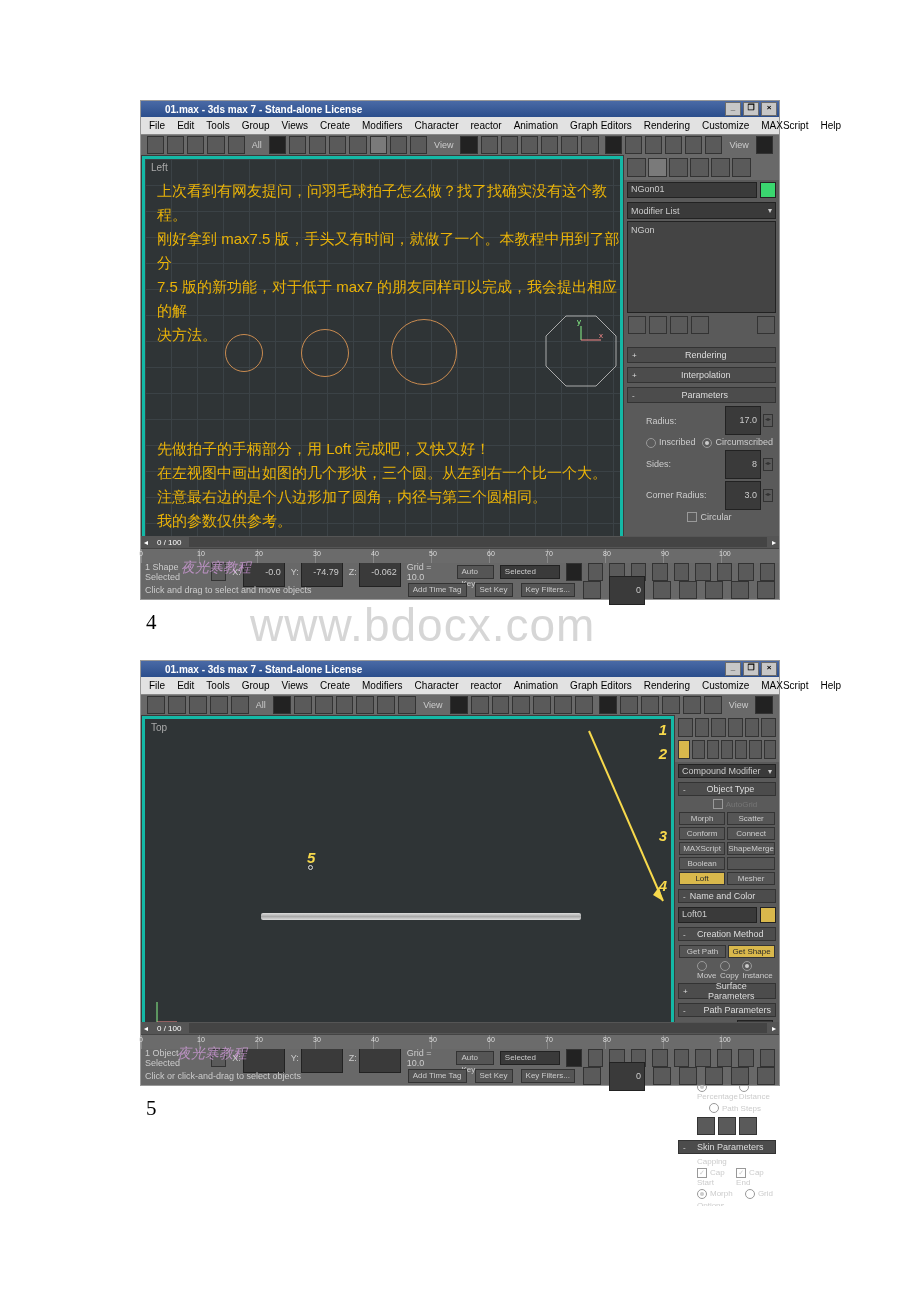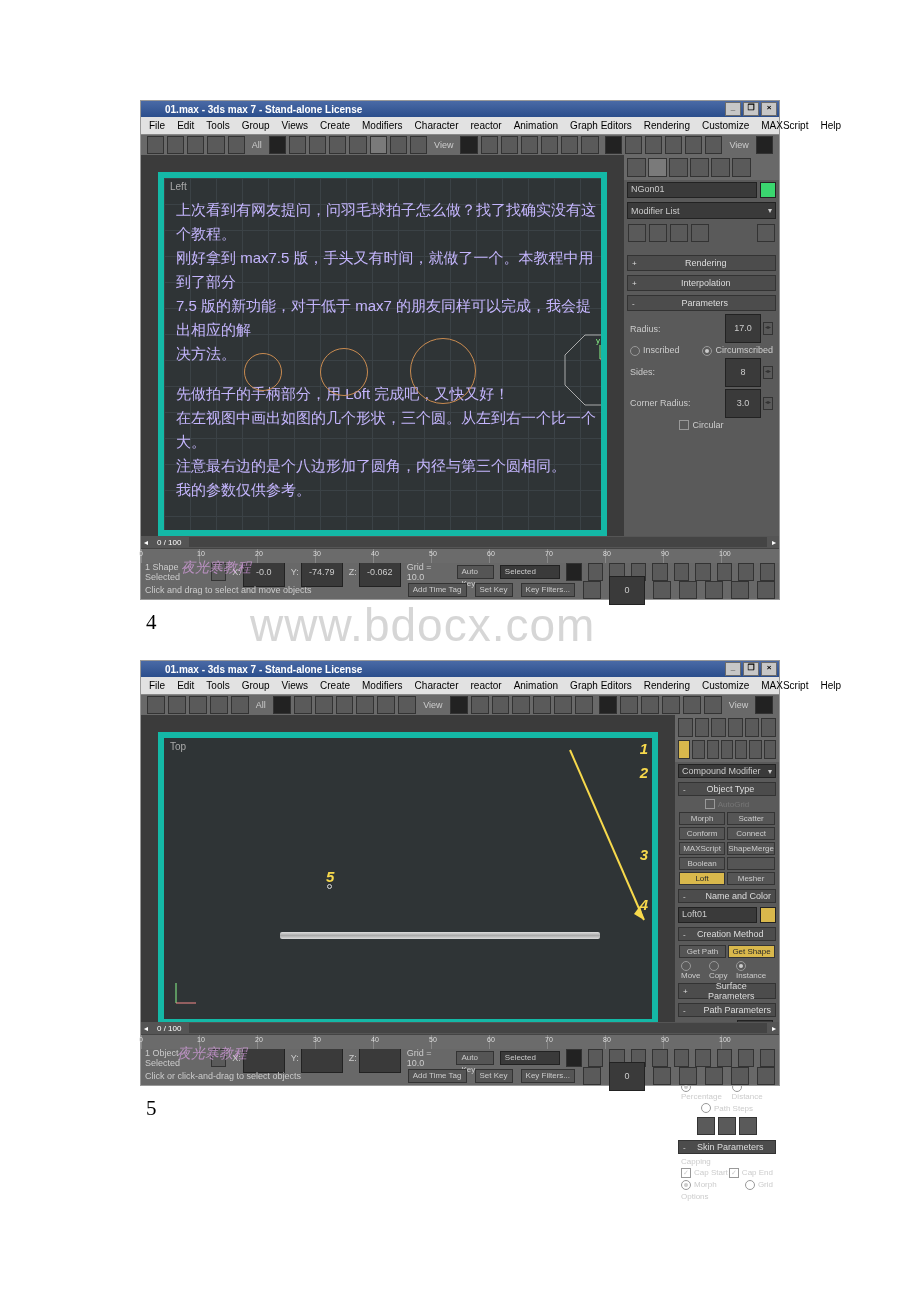--- a/index.html
+++ b/index.html
@@ -81,22 +81,22 @@
   .mainarea {
     display: flex;
     height: calc(100% - 100px);
   }
   .shot2 .mainarea { height: calc(100% - 97px); }
 
   .viewport {
     flex: 1;
     background: #2f3436;
     position: relative;
-    border: 6px solid #14b8a6;
-    margin: 17px;
+    border: 3px solid #14b8a6;
+    margin: 1px;
     overflow: hidden;
   }
   .grid {
     position: absolute;
     inset: 0;
     background-image:
       linear-gradient(#3b4246 1px, transparent 1px),
       linear-gradient(90deg, #3b4246 1px, transparent 1px);
     background-size: 26px 26px;
   }
@@ -177,34 +177,35 @@
     gap: 4px;
     height: 12px;
   }
   .rollout .exp { font-size: 8px; }
   .paramrow {
     display: flex;
     justify-content: space-between;
     align-items: center;
     padding: 1px 6px;
     font-size: 9px;
+    margin-left: 16px;
   }
   .spinner {
     display: flex;
     align-items: center;
     gap: 2px;
   }
   .spinval {
     background: #3a3a3a;
     border: 1px solid #222;
     color: #ccc;
     font-size: 9px;
     padding: 8px 3px;
     width: 28px;
-    text-align: center;
+    text-align: right;
     height: 11px;
     line-height: 11px;
   }
   .spinbtn {
     width: 8px; height: 11px;
     background: #5a5a5a;
     border: 1px solid #333;
     font-size: 6px;
     color: #333;
     text-align: center;
@@ -312,21 +313,21 @@
     color: #ccc;
     padding: 2px 4px;
     gap: 8px;
     height: 14px;
   }
   .statusbar2 .hint { flex: 1; }
 
   
   .anno {
     position: absolute;
-    color: #c4b5fd;
+    color: #eab308;
     font-size: 15px;
     line-height: 1.6;
     font-weight: 500;
     white-space: pre-line;
   }
   .shot2 .anno { font-size: 12px; line-height: 1.7; }
 
   
   .circ {
     position: absolute;
@@ -469,21 +470,21 @@
 
   <div class="mainarea">
     <div class="viewport">
       <div class="grid"></div>
       <div class="viewlabel">Left</div>
 
       <div class="anno" style="top:20px;left:12px">上次看到有网友提问，问羽毛球拍子怎么做？找了找确实没有这个教程。
 刚好拿到 max7.5 版，手头又有时间，就做了一个。本教程中用到了部分
  7.5 版的新功能，对于低于 max7 的朋友同样可以完成，我会提出相应的解
 决方法。</div>
-      <div class="anno" style="bottom:28px;left:12px">先做拍子的手柄部分，用 Loft 完成吧，又快又好！
+      <div class="anno" style="bottom:16px;left:12px">先做拍子的手柄部分，用 Loft 完成吧，又快又好！
 在左视图中画出如图的几个形状，三个圆。从左到右一个比一个大。
 注意最右边的是个八边形加了圆角，内径与第三个圆相同。
 我的参数仅供参考。</div>
 
       <div class="circ" style="left:80px;top:175px;width:36px;height:36px"></div>
       <div class="circ" style="left:156px;top:170px;width:46px;height:46px"></div>
       <div class="circ" style="left:246px;top:160px;width:64px;height:64px"></div>
       <div style="position:absolute;left:400px;top:156px;width:72px;height:72px">
         <svg width="72" height="72" viewBox="0 0 72 72">
           <polygon points="21,1 51,1 71,21 71,51 51,71 21,71 1,51 1,21" fill="none" stroke="#aaa" stroke-width="1"></polygon>
@@ -508,20 +509,23 @@
         <span class="tbtn"></span>
         <span class="tbtn"></span>
       </div>
       <div class="objfield">
         <div class="input">NGon01</div>
         <div class="swatch" style="background:#3ad66f"></div>
       </div>
       <div class="dropdown">
             <span>Modifier List</span>
           </div>
+      <div style="background:#444;margin:0 3px;height:84px;border:1px solid #222;padding:3px">
+        <span>NGon</span>
+      </div>
       <div class="subtoolbar">
         <span class="tbtn"></span>
         <span class="tbtn"></span>
         <span class="tbtn"></span>
         <span class="tbtn"></span>
         <span class="tbtn" style="margin-left:auto"></span>
       </div>
       <div style="height:8px"></div>
       <div class="rollout">
             <span class="exp">+</span>
@@ -788,21 +792,21 @@
         <div class="sidebtn">Connect</div>
         <div class="sidebtn">MAXScript</div>
         <div class="sidebtn">ShapeMerge</div>
         <div class="sidebtn">Boolean</div>
         <div class="sidebtn"></div>
         <div class="sidebtn sel">Loft</div>
         <div class="sidebtn">Mesher</div>
       </div>
       <div class="rollout">
             <span class="exp">-</span>
-            <span style="flex:1;text-align:right">Name and Color</span>
+            <span style="flex:1;text-align:left">Name and Color</span>
           </div>
       <div class="objfield">
             <div class="input">Loft01</div>
             <div class="swatch" style="background:#d9b84c"></div>
           </div>
       <div class="rollout">
             <span class="exp">-</span>
             <span style="flex:1;text-align:center">Creation Method</span>
           </div>
       <div class="sidegrid">

